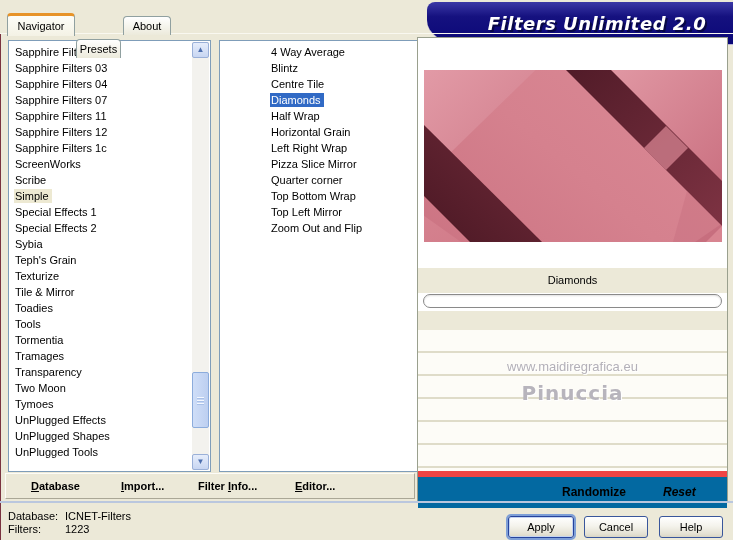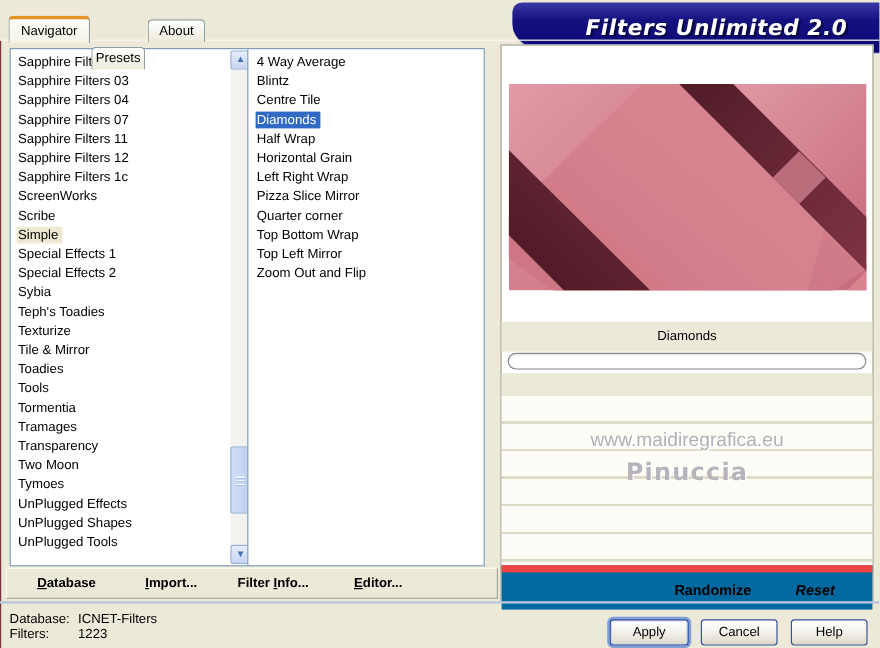--- a/index.html
+++ b/index.html
@@ -47,21 +47,21 @@
   #tab-navigator{left:7px;width:66px;}
   #tab-presets{left:76px;width:43px;margin-top:23px;}
   #tab-about{left:123px;width:46px;}
 
   
   .listbox{
     background:#fff;border:1px solid #7f9db9;
     top:40px;height:430px;overflow:hidden;
   }
   #category-list{left:8px;width:201px;}
-  #filter-list{left:206px;width:196px;}
+  #filter-list{left:219px;width:196px;padding-left:44px;}
   .list-items{padding-top:3px;}
   .li{height:16px;line-height:16px;white-space:nowrap;}
   #category-list .li{padding-left:5px;}
   #filter-list .li{padding-left:6px;}
   .li-txt{padding:1px 3px 1px 1px;}
   .sel-cream{background:#ede9d2;}
   .sel-blue{background:#316ac5;color:#fff;}
 
   
   #cat-scrollbar{
@@ -109,21 +109,21 @@
   }
   #watermark-1{
     left:0;top:5px;width:100%;text-align:center;
     font-family:"DejaVu Sans",sans-serif;font-weight:bold;font-size:20px;
     color:#b7b4bc;letter-spacing:1px;
     text-shadow:1px 1px 0 #ffffff;
     margin-top:46px;
   }
   #watermark-2{
     left:0;top:29px;width:100%;text-align:center;
-    font-size:16px;color:#b3b0b8;text-shadow:1px 1px 0 #fff;
+    font-size:13px;color:#b3b0b8;text-shadow:1px 1px 0 #fff;
   }
   #randomize-bar{
     left:0;top:433px;width:309px;height:31px;
     background:#0369a1;border-top:6px solid #ef4444;
   }
   .flat-btn{
     font-weight:bold;font-size:12px;line-height:31px;cursor:default;
   }
   #randomize-button{position:absolute;left:144px;}
   #reset-button{position:absolute;left:245px;font-style:italic;}
@@ -187,21 +187,21 @@
       <div class="li"><span class="li-txt">Sapphire Filters 07</span></div>
       <div class="li"><span class="li-txt">Sapphire Filters 11</span></div>
       <div class="li"><span class="li-txt">Sapphire Filters 12</span></div>
       <div class="li"><span class="li-txt">Sapphire Filters 1c</span></div>
       <div class="li"><span class="li-txt">ScreenWorks</span></div>
       <div class="li"><span class="li-txt">Scribe</span></div>
       <div class="li"><span class="li-txt sel-cream">Simple</span></div>
       <div class="li"><span class="li-txt">Special Effects 1</span></div>
       <div class="li"><span class="li-txt">Special Effects 2</span></div>
       <div class="li"><span class="li-txt">Sybia</span></div>
-      <div class="li"><span class="li-txt">Teph's Toadies</span></div>
+      <div class="li"><span class="li-txt">Teph's Grain</span></div>
       <div class="li"><span class="li-txt">Texturize</span></div>
       <div class="li"><span class="li-txt">Tile &amp; Mirror</span></div>
       <div class="li"><span class="li-txt">Toadies</span></div>
       <div class="li"><span class="li-txt">Tools</span></div>
       <div class="li"><span class="li-txt">Tormentia</span></div>
       <div class="li"><span class="li-txt">Tramages</span></div>
       <div class="li"><span class="li-txt">Transparency</span></div>
       <div class="li"><span class="li-txt">Two Moon</span></div>
       <div class="li"><span class="li-txt">Tymoes</span></div>
       <div class="li"><span class="li-txt">UnPlugged Effects</span></div>

